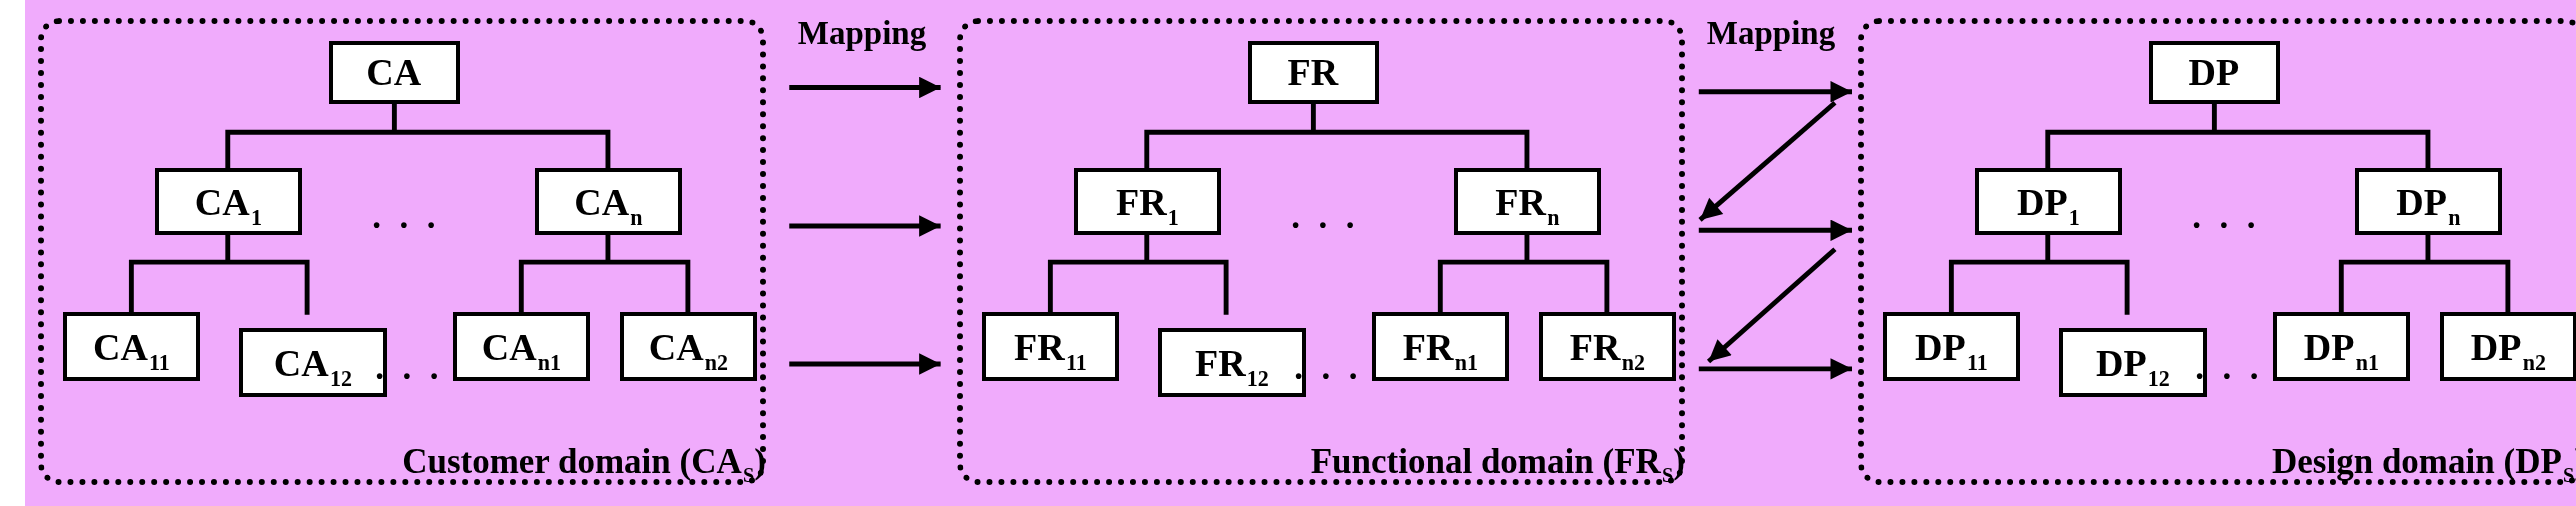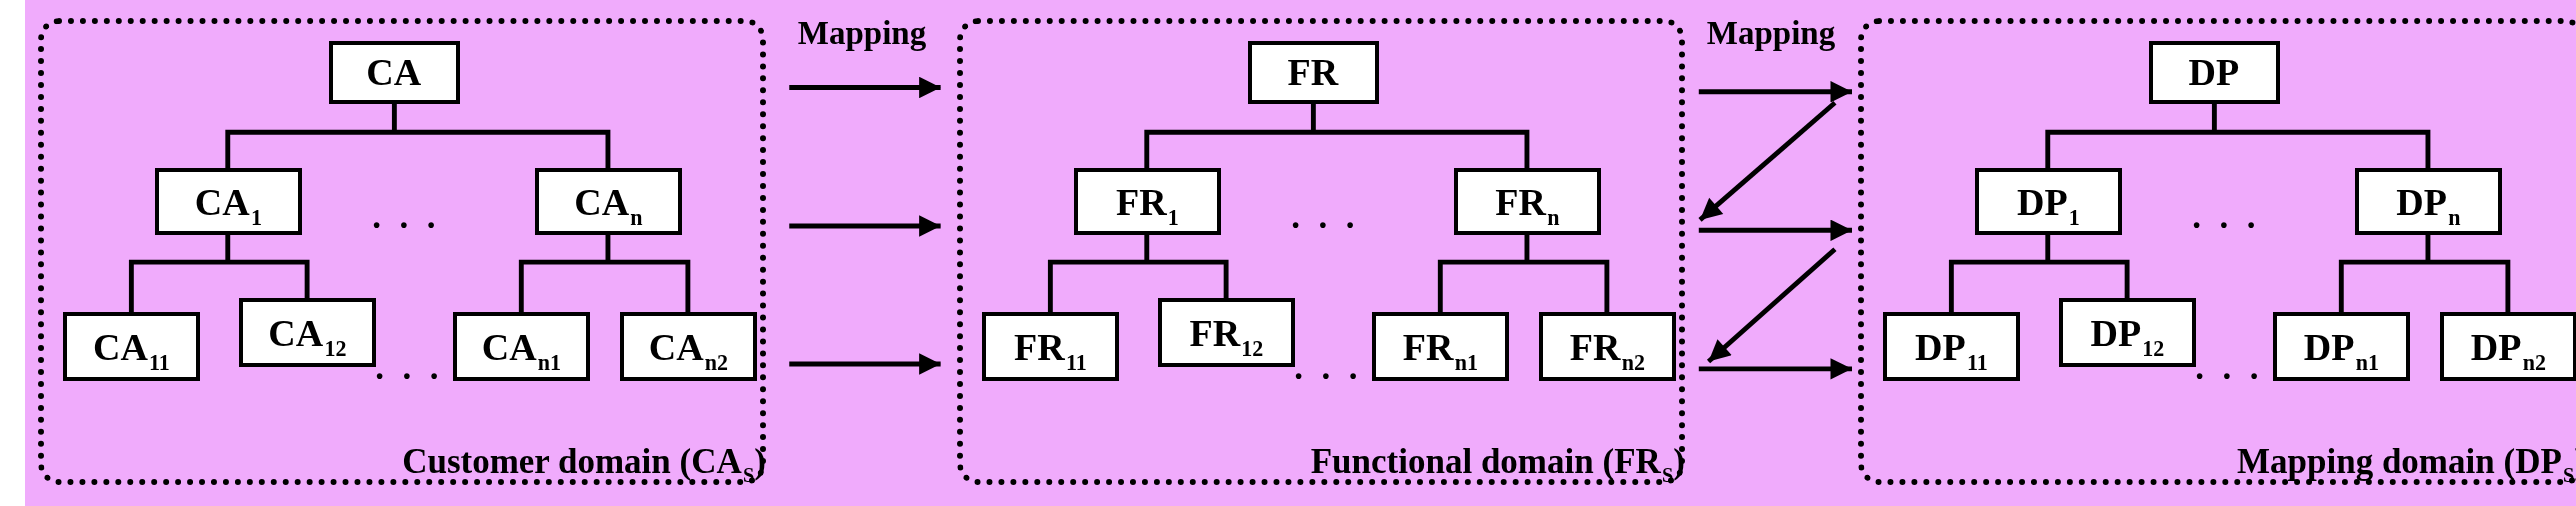--- a/index.html
+++ b/index.html
@@ -39,21 +39,21 @@
     font-size: 38px;
     font-weight: bold;
     white-space: nowrap;
   }
   .node sub, .dots sub { line-height: 0; }
   sub.sx { font-size: 0.58em; vertical-align: -0.45em; margin-left: 1.2px; }
   .root-box  { left: 291px; top: 22.6px;  width: 131px; height: 63px; }
   .child-1   { left: 117px; top: 150px; width: 147px; height: 67px; }
   .child-n   { left: 497px; top: 150px; width: 147px; height: 67px; }
   .gc-1 { left: 25px;  top: 294px; width: 137px; height: 69px; }
-  .gc-2 { left: 201px; top: 280px; width: 137px; height: 69px; }
+  .gc-2 { left: 201px; top: 310px; width: 148px; height: 69px; }
   .gc-3 { left: 415px; top: 294px; width: 137px; height: 69px; }
   .gc-4 { left: 582px; top: 294px; width: 137px; height: 69px; }
   .tree-svg { position: absolute; left: 0; top: 0; width: 728px; height: 467px; }
   .tree-svg path { stroke: #000000; stroke-width: 8; fill: none; stroke-linecap: square; }
   
   .dots {
     position: absolute;
     transform: translateX(-50%);
     font-size: 35px;
     font-weight: bold;
@@ -191,21 +191,21 @@
       </div>
       <div class="node gc-3">
         <span><span>DP</span><sub class="sx">n1</sub></span>
       </div>
       <div class="node gc-4">
         <span><span>DP</span><sub class="sx">n2</sub></span>
       </div>
       <span class="dots dots-children">. . .</span>
       <span class="dots dots-gc">. . .</span>
       <div class="caption">
-        <span>Mapping domain (</span><span>DP</span><sub class="sx">S</sub><span>)</span>
+        <span>Design domain (</span><span>DP</span><sub class="sx">S</sub><span>)</span>
       </div>
     </div>
   </section>
 
   <div class="map-label map-label-1">Mapping</div>
   <div class="map-label map-label-2">Mapping</div>
 
   <svg class="arrows-svg" viewBox="0 0 4220 830">
     <defs>
       <marker id="ah" viewBox="0 0 10 10" refX="10" refY="5" markerWidth="8.6" markerHeight="4.4" orient="auto-start-reverse">

